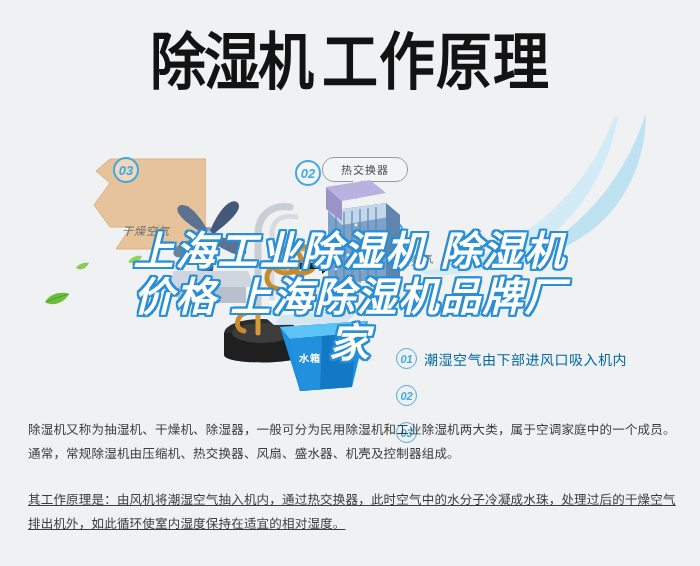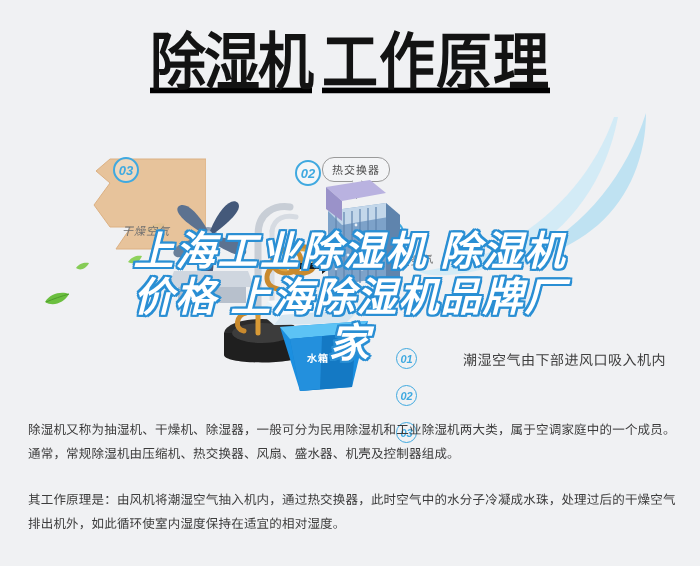--- a/index.html
+++ b/index.html
@@ -9,21 +9,21 @@
     background:#f0f1f3;
     font-family:"Liberation Sans","DejaVu Sans",sans-serif;
     overflow:hidden;
     position:relative;
   }
   .page{position:relative;width:700px;height:566px;background:#f0f1f3;}
 
   
   .title-bar{
     position:absolute;left:0;top:26px;width:700px;height:74px;
-    display:flex;align-items:center;justify-content:center;text-decoration:underline;
+    display:flex;align-items:center;justify-content:center;
   }
   .title-text{
     font-size:56px;font-weight:bold;color:#131313;
     letter-spacing:1px;line-height:1;white-space:nowrap;
     transform:scaleY(1.12);
   }
   .title-a{letter-spacing:-2px;}
   .title-b{margin-left:10px;letter-spacing:1px;}
 
   
@@ -64,53 +64,53 @@
     background:rgba(255,255,255,.35);
     box-sizing:border-box;
   }
   .badge-03{left:113px;top:52px;}
   .badge-02{left:295px;top:55px;}
   .badge-01{left:378px;top:115px;}
 
   
   .callout{
     position:absolute;left:322px;top:52px;
-    padding:3px 9px 4px;border:1.4px solid #9a9a9a;border-radius:12px;
+    padding:3px 18px 4px;border:1.4px solid #9a9a9a;border-radius:12px;
     background:#f3f4f6;font-size:11px;color:#4b4b4b;letter-spacing:1px;
     white-space:nowrap;
   }
   .callout-tail{
     position:absolute;left:352px;top:74px;width:0;height:0;
     border-left:5px solid transparent;border-right:5px solid transparent;
     border-top:16px solid #f3f4f6;
     filter:drop-shadow(0 1px 0 #9a9a9a);
   }
   .callout-stem{
     position:absolute;left:356px;top:74px;width:1.4px;height:20px;background:#9a9a9a;
   }
 
   
   .machine{position:absolute;left:150px;top:58px;width:290px;height:230px;}
   .machine svg{display:block;}
   .lbl-tank{
-    position:absolute;left:307px;top:245px;
+    position:absolute;left:299px;top:245px;
     font-size:10px;color:#ffffff;letter-spacing:1px;font-weight:bold;
   }
 
   
   .steps{position:absolute;left:396px;top:243px;width:300px;}
   .step{display:flex;align-items:center;margin-bottom:16px;}
   .step-num{
     flex:none;width:21px;height:21px;border-radius:50%;
     border:1.6px solid #3fa9e0;color:#3fa9e0;
     font-size:11px;font-weight:bold;font-style:italic;
     display:flex;align-items:center;justify-content:center;
     box-sizing:border-box;margin-right:7px;
   }
-  .step-txt{font-size:14px;color:#404040;letter-spacing:.5px;white-space:nowrap;margin-left:39px;}
+  .step-txt{font-size:14px;color:#0369a1;letter-spacing:.5px;white-space:nowrap;}
 
   
   .watermark{
     position:absolute;left:0;top:228px;width:700px;
     text-align:center;pointer-events:none;z-index:40;
   }
   .wm-line{
     font-size:40px;font-weight:bold;font-style:italic;
     color:#ffffff;line-height:46px;letter-spacing:2px;
     -webkit-text-stroke:3px #2a8fd4;
@@ -121,21 +121,21 @@
        2px 2px 0 #2a8fd4, -2px 2px 0 #2a8fd4,
        2px -2px 0 #2a8fd4, -2px -2px 0 #2a8fd4;
   }
 
   
   .copy{position:absolute;left:28px;top:418px;width:648px;}
   .copy p{
     margin:0 0 9px 0;font-size:12.5px;line-height:24px;
     color:#3c3c3c;letter-spacing:.2px;
   }
-  .copy p:last-child{margin-bottom:12px;}
+  .copy p:last-child{margin-bottom:12px;text-decoration:underline;}
   .para-gap{height:13px;}
 </style>
 </head>
 <body>
 
 <div class="page">
 
   <div class="title-bar">
     <div class="title-text">
       <span class="title-a">除湿机</span><span class="title-b">工作原理</span>

